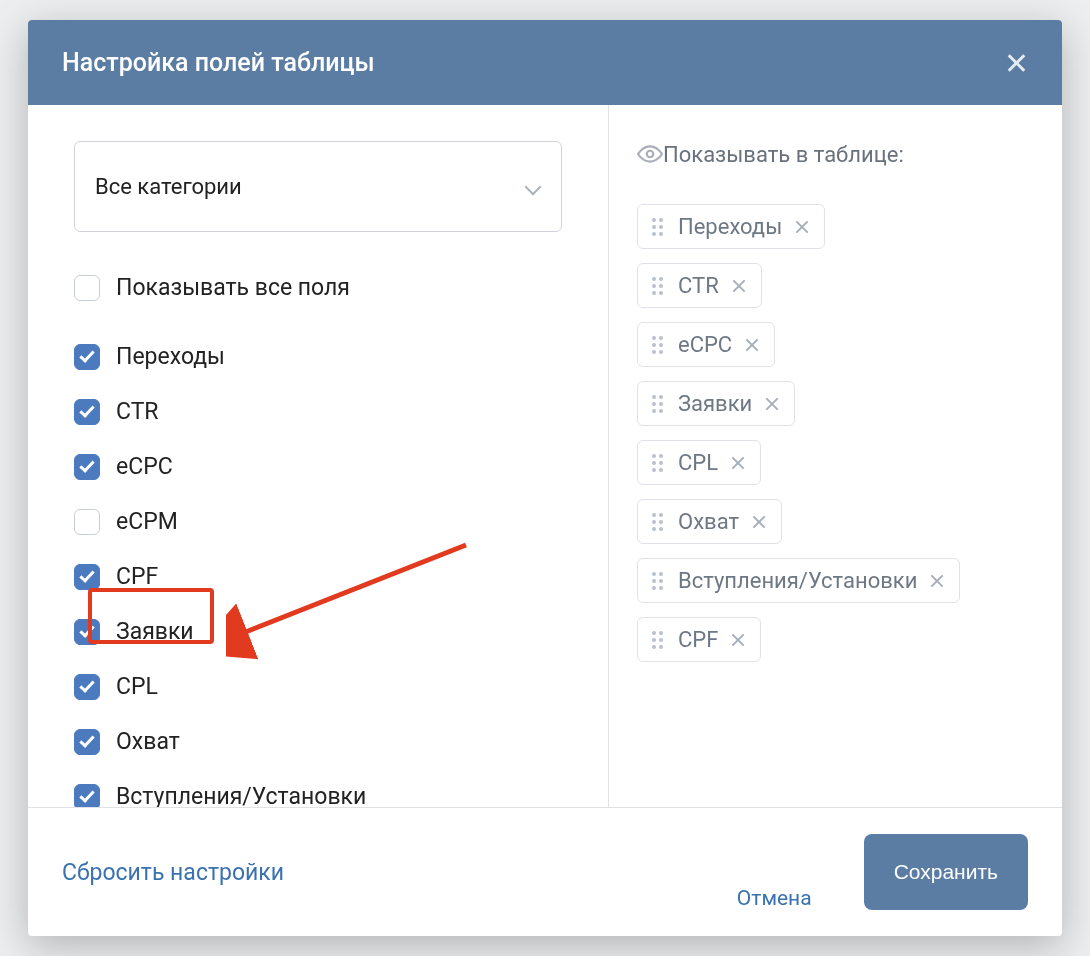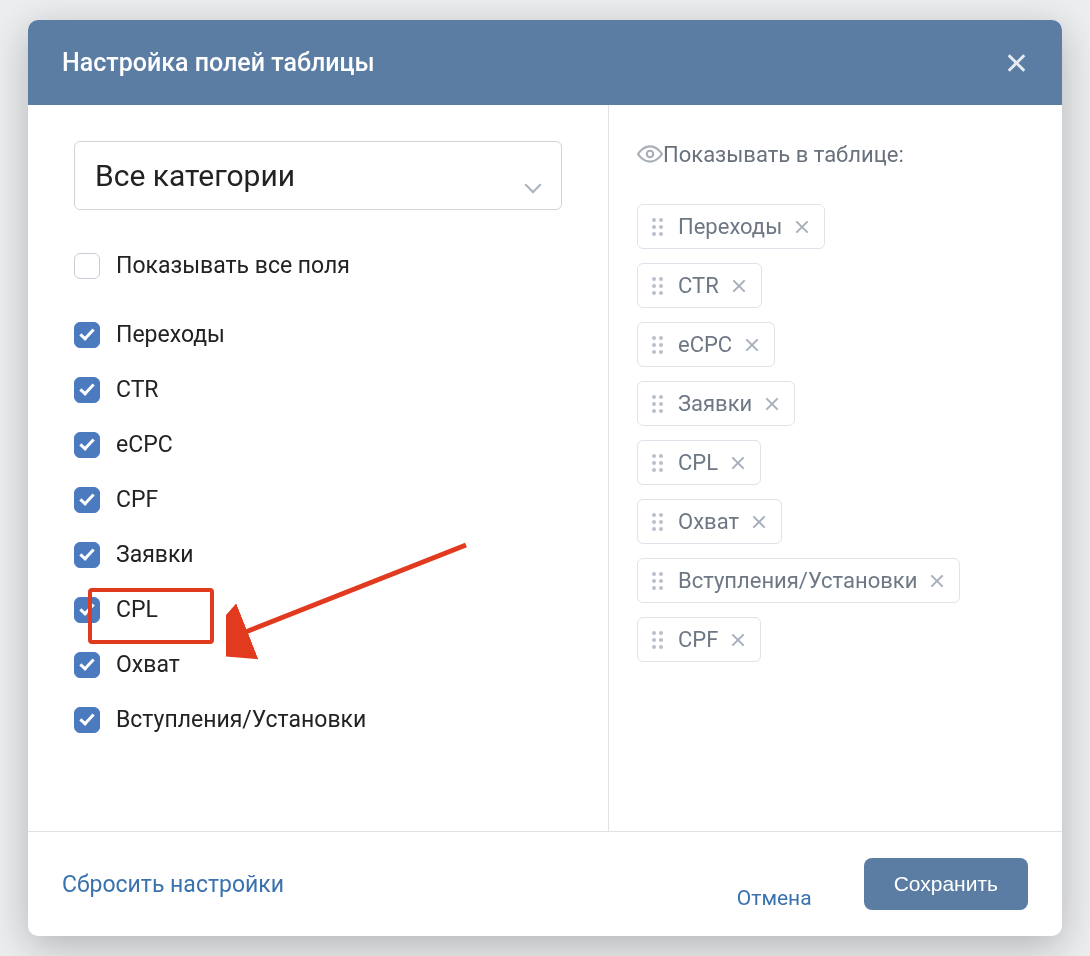--- a/index.html
+++ b/index.html
@@ -10,21 +10,21 @@
       height: 956px;
       position: relative;
     }
     .modal {
       position: absolute;
       top: 20px;
       left: 28px;
       width: 1034px;
       height: 916px;
       background: #fff;
-      border-radius: 10px;
+      border-radius: 4px;
       box-shadow: 0 10px 40px rgba(0,0,0,0.25);
       display: flex;
       flex-direction: column;
       overflow: hidden;
     }
     .modal-header {
       background: #5b7da4;
       color: #fff;
       padding: 28px 34px;
       display: flex;
@@ -42,22 +42,22 @@
       content: ""; position: absolute; left: 11px; top: 1px;
       width: 3px; height: 22px; background: #fff;
     }
     .close-icon::before { transform: rotate(45deg); }
     .close-icon::after { transform: rotate(-45deg); }
     .modal-body { flex: 1; display: flex; overflow: hidden; position: relative; }
     .left-pane { width: 580px; padding: 36px 46px 0 46px; overflow: hidden; position: relative; }
     .right-pane { flex: 1; border-left: 1px solid #e0e2e6; padding: 36px 28px 0 28px; overflow: hidden; }
     .select-box {
       border: 1px solid #d0d4da; border-radius: 6px;
-      padding: 16px 20px; font-size: 30px; color: #222;
-      display: flex; justify-content: space-between; align-items: flex-end;
+      padding: 32px 20px; font-size: 22px; color: #222;
+      display: flex; justify-content: space-between; align-items: center;
       cursor: pointer; margin-bottom: 28px;
     }
     .chevron-down {
       width: 16px; height: 16px; position: relative;
     }
     .chevron-down::before {
       content: ""; position: absolute; top: 2px; left: 2px;
       width: 10px; height: 10px; border-right: 2px solid #aab3bf;
       border-bottom: 2px solid #aab3bf; transform: rotate(45deg);
     }
@@ -123,21 +123,21 @@
     .modal-footer {
       border-top: 1px solid #e0e2e6;
       padding: 26px 34px;
       display: flex; justify-content: space-between; align-items: center;
     }
     .link-btn { color: #3a72b0; font-size: 23px; cursor: pointer; }
     .footer-right { display: flex; align-items: flex-end; gap: 52px; }
     .cancel-btn { color: #3a72b0; font-size: 21px; cursor: pointer; }
     .save-btn {
       background: #5b7da4; color: #fff; font-size: 21px;
-      padding: 14px 30px; border-radius: 8px; border: none; cursor: pointer;
+      padding: 26px 30px; border-radius: 8px; border: none; cursor: pointer;
     }
   </style>
 </head>
 <body>
 
 <div class="modal">
   <div class="modal-header">
     <div class="modal-title">Настройка полей таблицы</div>
     <div class="close-icon"></div>
   </div>
@@ -166,20 +166,24 @@
         <div class="checkbox checked">
             <div class="checkmark"></div>
           </div>
         <span>CTR</span>
       </div>
       <div class="check-row">
         <div class="checkbox checked">
             <div class="checkmark"></div>
           </div>
         <span>eCPC</span>
+      </div>
+      <div class="check-row">
+        <div class="checkbox unchecked"></div>
+        <span>eCPM</span>
       </div>
       <div class="check-row">
         <div class="checkbox checked">
             <div class="checkmark"></div>
           </div>
         <span>CPF</span>
       </div>
       <div class="check-row">
         <div class="checkbox checked">
             <div class="checkmark"></div>

